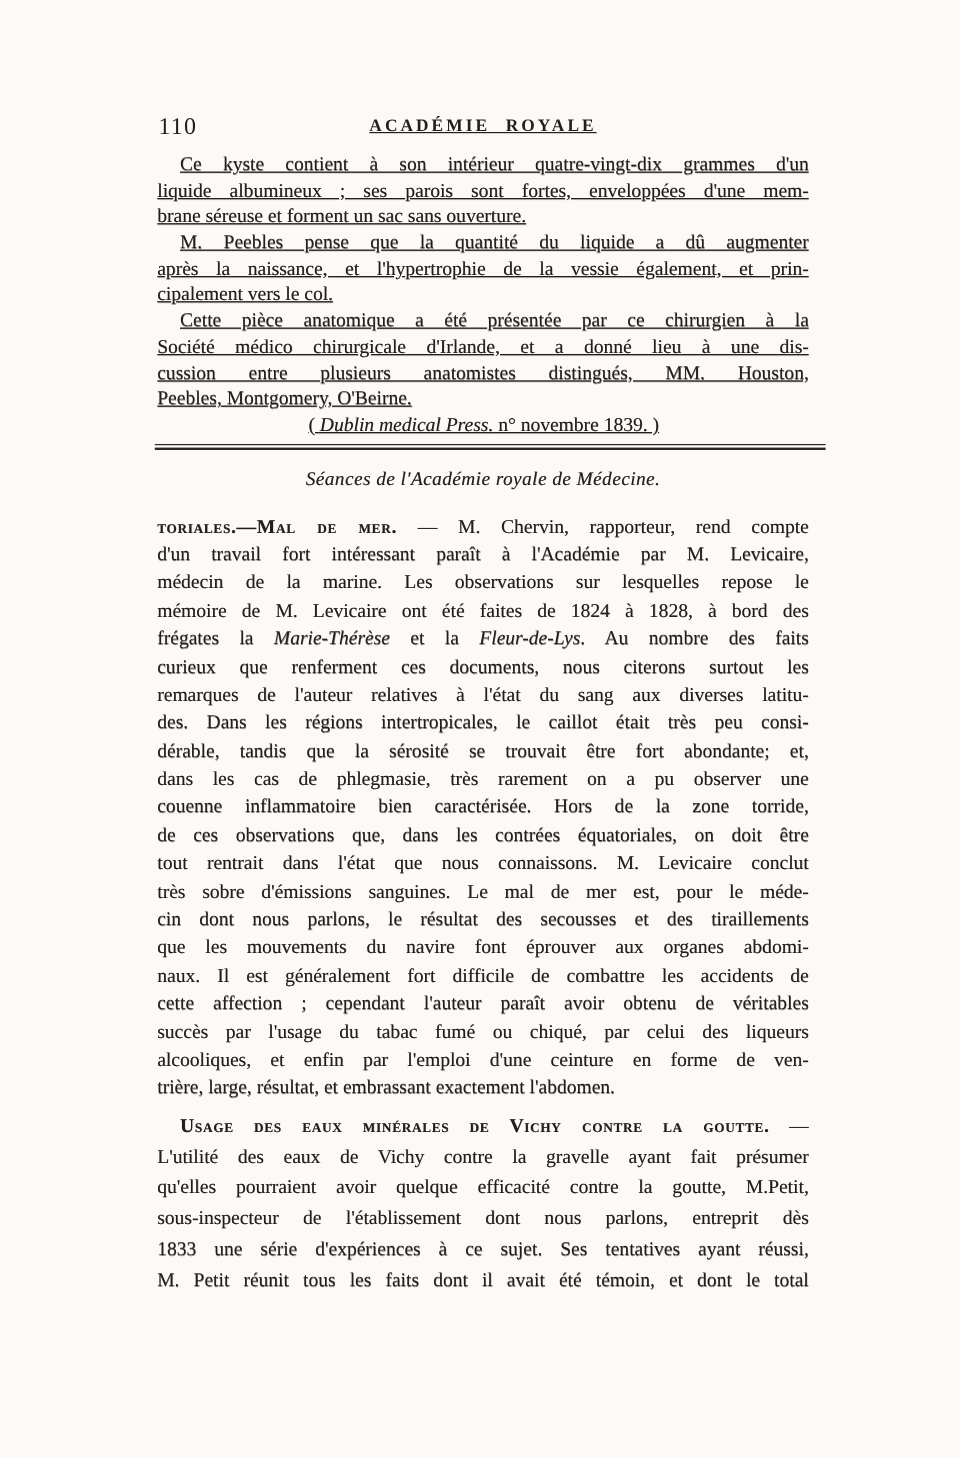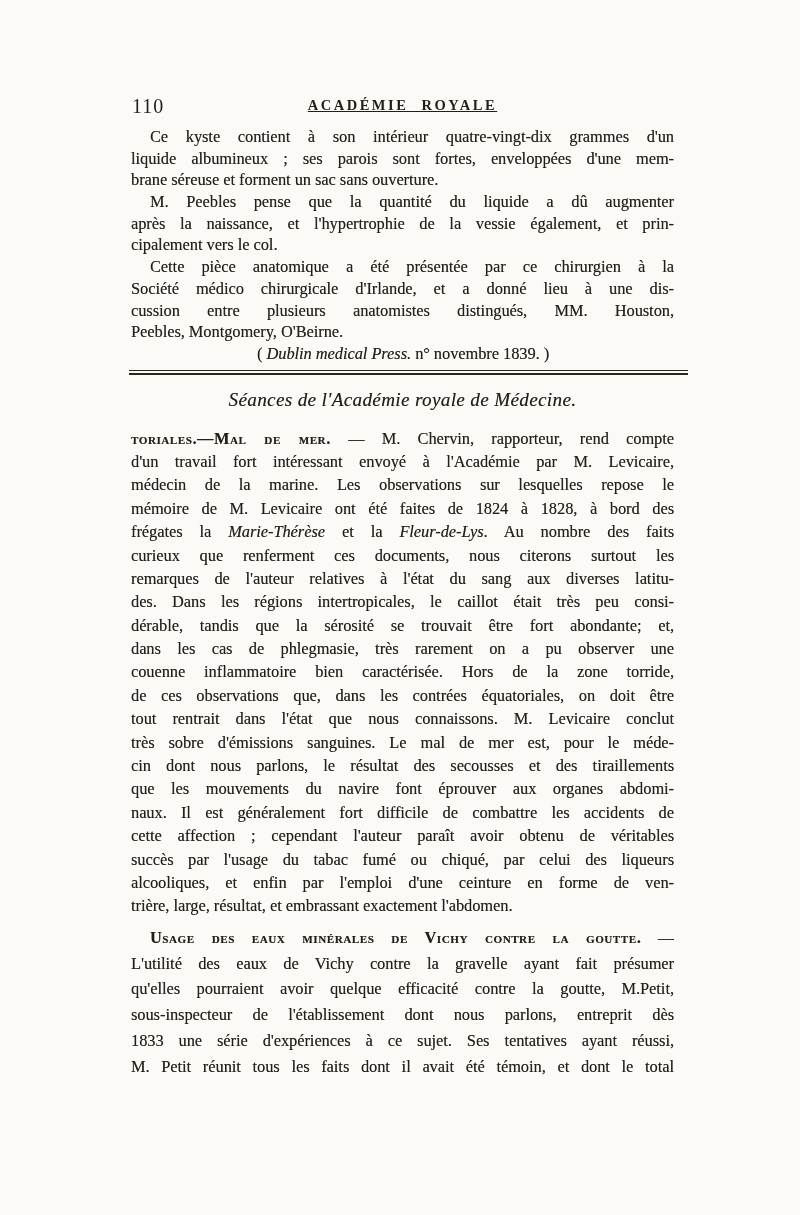--- a/index.html
+++ b/index.html
@@ -14,25 +14,25 @@
   .header-row{position:absolute;top:97px;left:131px;width:543px;height:22px;}
   .page-number{position:absolute;left:1px;top:-2px;font-weight:normal;font-size:20px;letter-spacing:1px;}
   .running-header{display:block;text-align:center;font-weight:bold;font-size:14.5px;letter-spacing:2.5px;word-spacing:7px;text-decoration:underline;}
   #text-column{position:absolute;left:131px;top:126px;width:543px;
     text-shadow:0.25px 0.25px 0 rgba(32,28,22,0.55);}
   .para{margin:0;}
   .line{overflow:hidden;text-align:left;}
   .line.j{text-align:justify;text-align-last:justify;}
   .line.ind{text-indent:19px;}
   .sec1{font-size:16.3px;}
-  .sec1 .line{height:21.7px;line-height:21.7px;}
+  .sec1 .line{height:21.7px;line-height:21.7px;text-decoration:underline;}
   .attribution .line{padding-left:126px;}
   .divider{margin-top:5px;margin-left:-2px;width:calc(100% + 16px);
     height:2px;border-top:1.5px solid #2a2620;border-bottom:2px solid #2a2620;}
-  .section-heading{margin-top:13px;font-style:italic;font-size:19px;text-align:center;
+  .section-heading{margin-top:13px;font-style:italic;font-size:16px;text-align:center;
     letter-spacing:0.4px;height:24px;line-height:24px;}
   .sec2{margin-top:15px;font-size:16.3px;}
   .sec2 .line{height:23.4px;line-height:23.4px;}
   .sec3{margin-top:7px;font-size:16.3px;}
   .sec3 .line{height:25.8px;line-height:25.8px;}
   .seg-n{font-style:normal;}
   .seg-i{font-style:italic;}
   .seg-sc{font-variant:small-caps;font-weight:bold;letter-spacing:0.6px;}
 </style>
 </head>
@@ -60,21 +60,21 @@
         <div class="line j"><span class="seg-n">cussion entre plusieurs anatomistes distingués, MM. Houston,</span></div>
         <div class="line"><span class="seg-n">Peebles, Montgomery, O'Beirne.</span></div>
       </div>
       <div class="para sec1 attribution">
         <div class="line"><span class="seg-n">( </span><span class="seg-i">Dublin medical Press.</span><span class="seg-n"> n° novembre 1839. )</span></div>
       </div>
       <div class="divider"></div>
       <div class="section-heading">Séances de l'Académie royale de Médecine.</div>
       <div class="para sec2">
         <div class="line j"><span class="seg-sc">toriales.—Mal de mer.</span><span class="seg-n"> — M. Chervin, rapporteur, rend compte</span></div>
-        <div class="line j"><span class="seg-n">d'un travail fort intéressant envoyé à l'Académie par M. Levicaire,</span></div>
+        <div class="line j"><span class="seg-n">d'un travail fort intéressant paraît à l'Académie par M. Levicaire,</span></div>
         <div class="line j"><span class="seg-n">médecin de la marine. Les observations sur lesquelles repose le</span></div>
         <div class="line j"><span class="seg-n">mémoire de M. Levicaire ont été faites de 1824 à 1828, à bord des</span></div>
         <div class="line j"><span class="seg-n">frégates la </span><span class="seg-i">Marie-Thérèse</span><span class="seg-n"> et la </span><span class="seg-i">Fleur-de-Lys</span><span class="seg-n">. Au nombre des faits</span></div>
         <div class="line j"><span class="seg-n">curieux que renferment ces documents, nous citerons surtout les</span></div>
         <div class="line j"><span class="seg-n">remarques de l'auteur relatives à l'état du sang aux diverses latitu-</span></div>
         <div class="line j"><span class="seg-n">des. Dans les régions intertropicales, le caillot était très peu consi-</span></div>
         <div class="line j"><span class="seg-n">dérable, tandis que la sérosité se trouvait être fort abondante; et,</span></div>
         <div class="line j"><span class="seg-n">dans les cas de phlegmasie, très rarement on a pu observer une</span></div>
         <div class="line j"><span class="seg-n">couenne inflammatoire bien caractérisée. Hors de la zone torride,</span></div>
         <div class="line j"><span class="seg-n">de ces observations que, dans les contrées équatoriales, on doit être</span></div>

